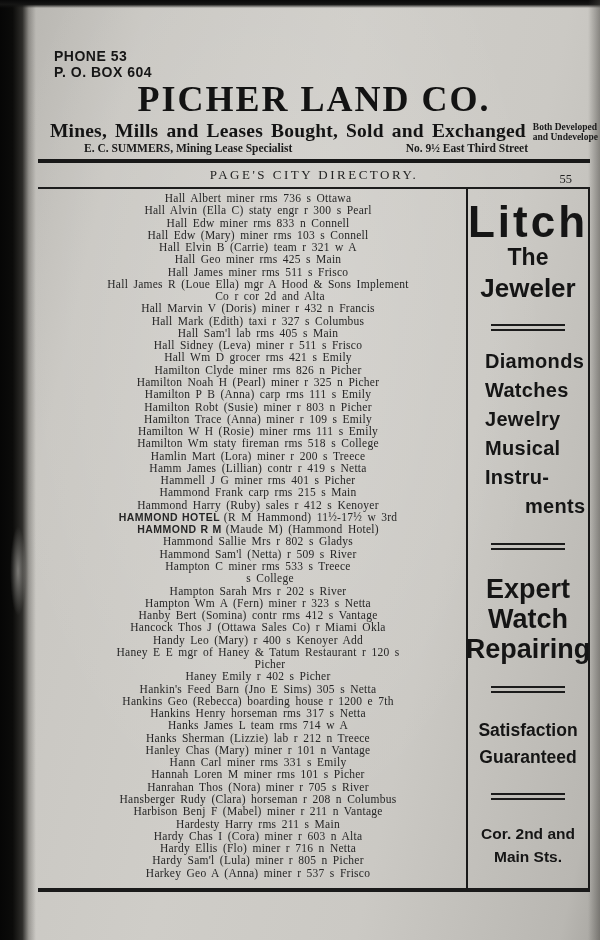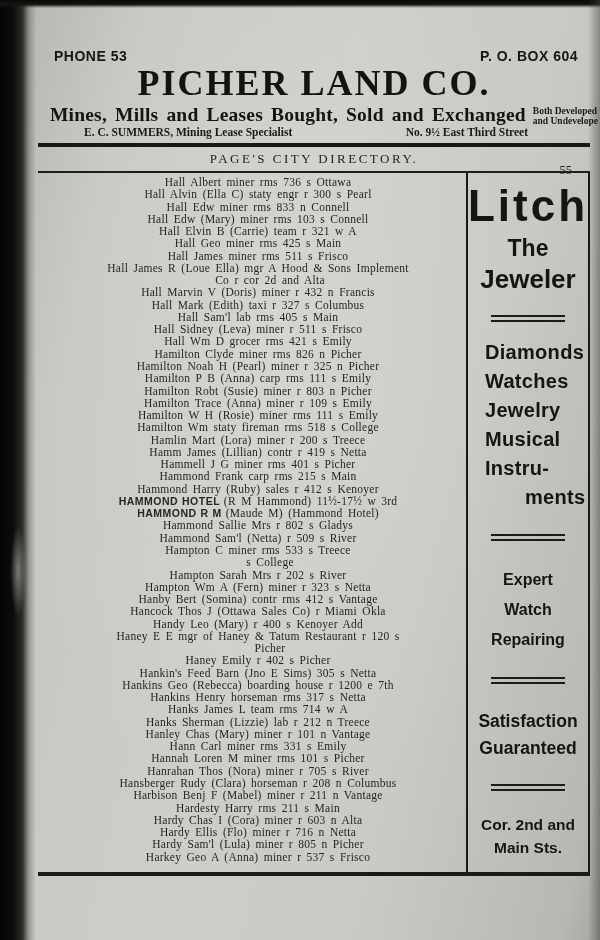--- a/index.html
+++ b/index.html
@@ -38,20 +38,21 @@
     color: #1e1e1e;
   }
 
   
   .hdr-row1 {
     display: flex; justify-content: space-between;
     padding: 8px 12px 0 16px;
     font-family: "Liberation Sans", sans-serif;
     font-weight: bold; font-size: 14px; letter-spacing: 0.5px;
     color: #161616;
+    flex-direction: column;
   }
   .company {
     text-align: center;
     font-family: "Liberation Serif", serif;
     font-weight: bold; font-size: 36px; line-height: 38px;
     letter-spacing: 2px; color: #131313;
   }
   .tagline-row {
     display: flex; align-items: flex-start; justify-content: flex-start;
     margin-top: 2px; padding-left: 12px;
@@ -71,21 +72,21 @@
   }
   .heavy-rule { margin-top: 4px; height: 4px; background: #181818; }
 
   
   .dir-header {
     position: relative; margin-top: 4px; height: 15px;
     text-align: center; font-size: 13px; line-height: 15px;
     letter-spacing: 2.5px; color: #232323;
   }
   .dir-page {
-    position: absolute; right: 18px; top: 12px;
+    position: absolute; right: 18px; top: 5px;
     letter-spacing: 0; font-size: 12.5px;
   }
   .thin-rule { margin-top: 5px; height: 2px; background: #1d1d1d; }
 
   
   .bodybox {
     display: flex; margin-top: 0; height: 703px;
     border-bottom: 4px solid #1a1a1a;
   }
   .listings {
@@ -105,31 +106,31 @@
 
   
   .side-ad {
     width: 124px; flex: 0 0 124px;
     border-left: 2px solid #191919; border-right: 2px solid #191919;
     display: flex; flex-direction: column; align-items: center;
     font-family: "Liberation Sans", sans-serif; font-weight: bold;
     color: #151515; text-align: center;
   }
   .ad-name   { font-size: 44px; line-height: 46px; letter-spacing: 3px; margin-top: 10px; }
-  .ad-sub1   { font-size: 23px; line-height: 24px; margin-top: 7px; }
+  .ad-sub1   { font-size: 23px; line-height: 24px; margin-top: 0; }
   .ad-sub2   { font-size: 26px; line-height: 27px; margin-top: 6px; }
   .rule2 {
     width: 74px; height: 7px; margin-top: 22px;
     border-top: 2px solid #1b1b1b; border-bottom: 2px solid #1b1b1b;
   }
   .ad-products { margin-top: 16px; align-self: stretch; text-align: left; padding-left: 17px; }
   .ad-products div { font-size: 20px; line-height: 29px; letter-spacing: 0.3px; }
   .ad-products div.shift-right { padding-left: 40px; }
   .ad-service  { margin-top: 24px; }
-  .ad-service div { font-size: 16px; line-height: 30px; }
+  .ad-service div { font-size: 27px; line-height: 30px; }
   .ad-promise  { margin-top: 24px; }
   .ad-promise div { font-size: 17.5px; line-height: 27px; }
   .ad-location { margin-top: 22px; text-align: center; }
   .ad-location div { font-size: 15.5px; line-height: 23px; }
 </style>
 </head>
 <body>
 
 <div class="page">
   <div class="binding"></div>

